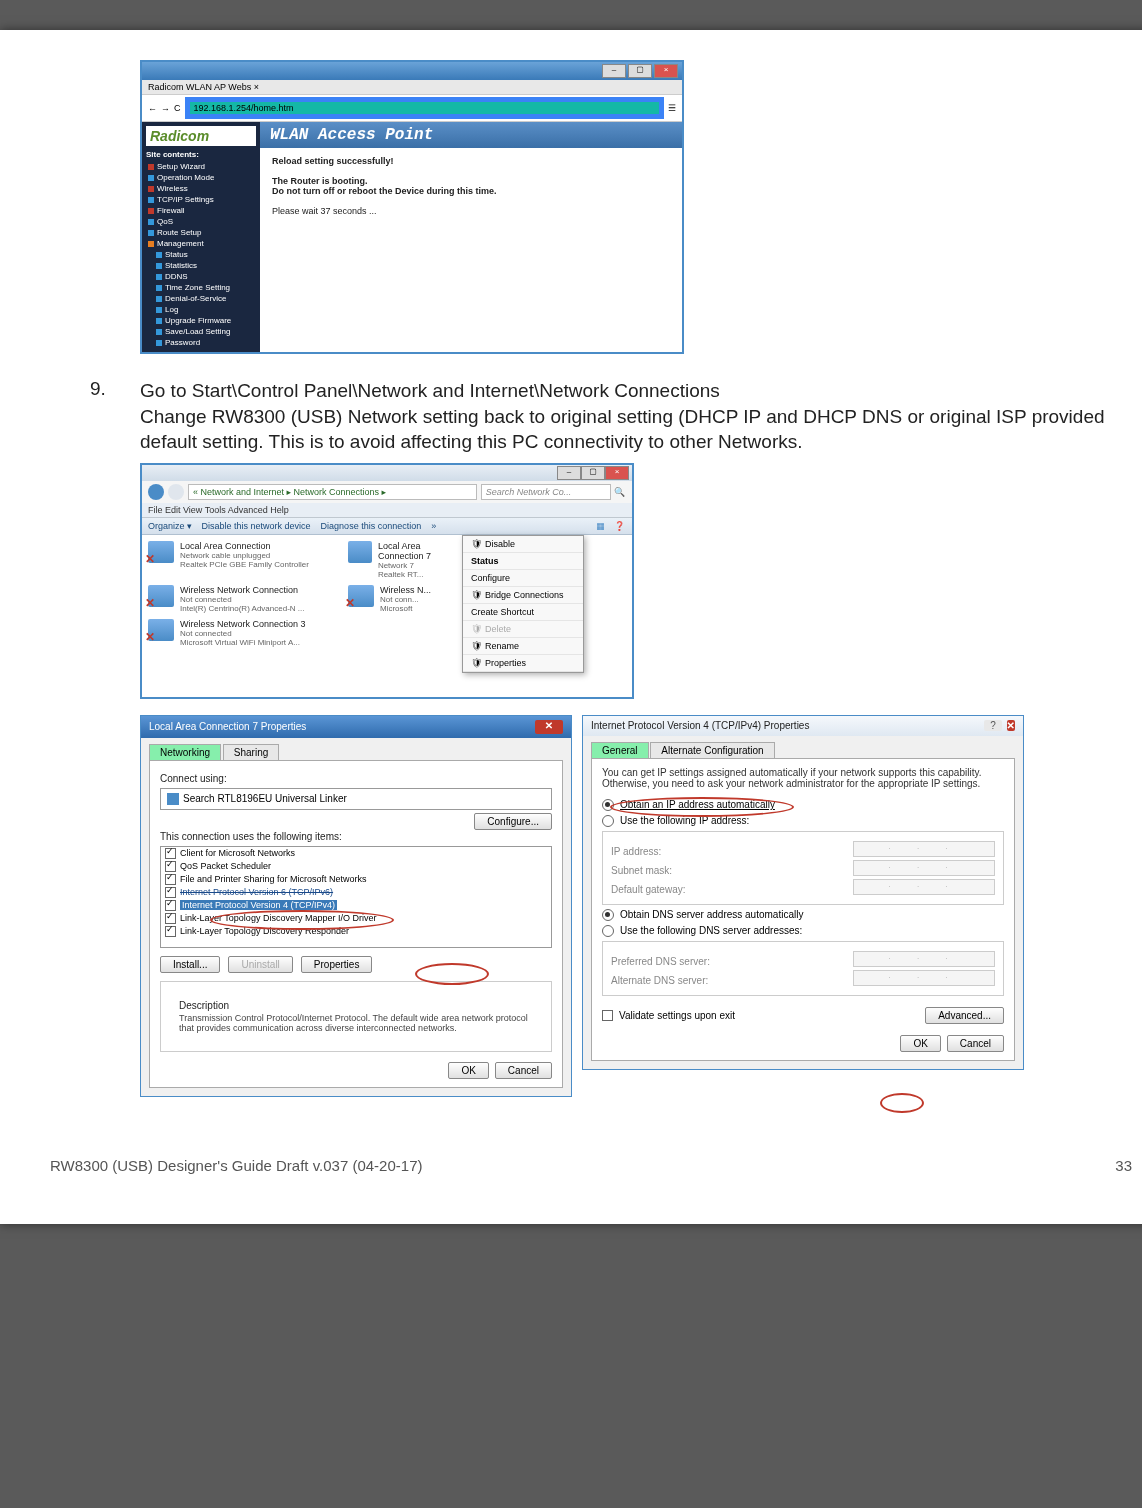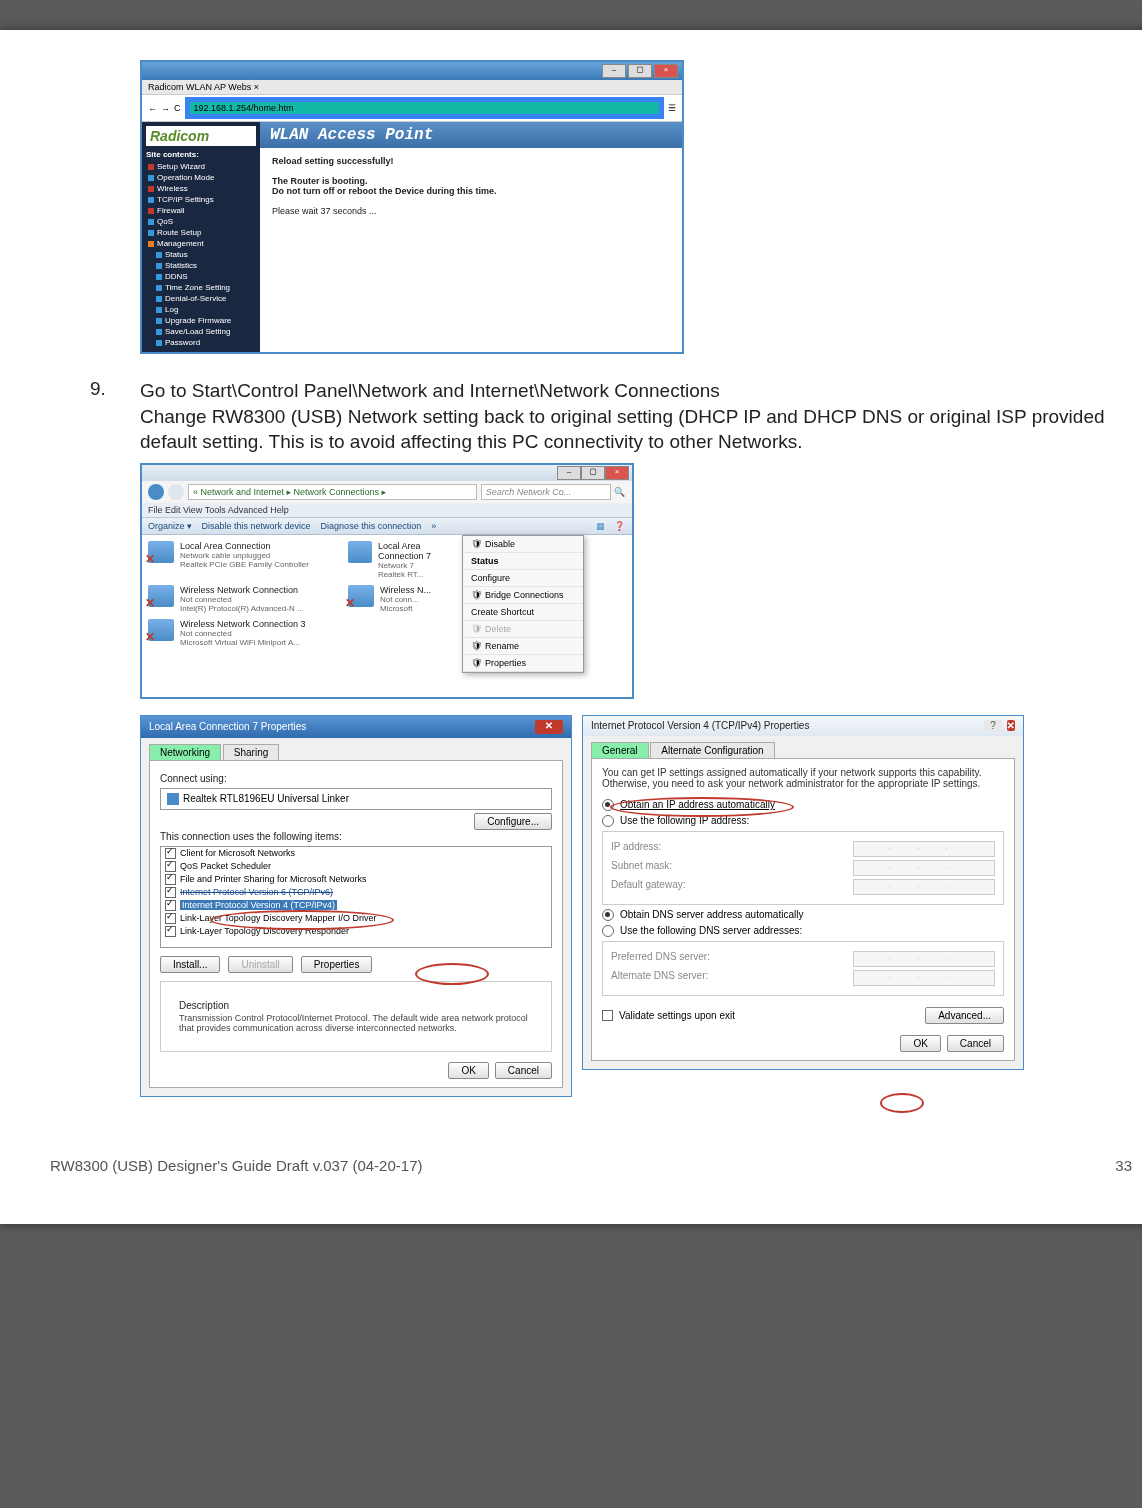--- a/index.html
+++ b/index.html
@@ -362,21 +362,21 @@
     height: 5px;
     background: #333;
     border-radius: 50%;
     position: absolute;
     top: 2px;
     left: 2px;
   }
   .ip-field {
     display: flex;
     justify-content: space-between;
-    align-items: flex-start;
+    align-items: flex-end;
     margin: 3px 0;
     color: #888;
     font-size: 10px;
   }
   .ip-input {
     width: 140px;
     border: 1px solid #ccc;
     background: #f5f5f5;
     height: 14px;
     text-align: center;
@@ -565,21 +565,21 @@
         </div>
       </div>
       <div class="conn-row">
         <div class="conn-item">
           <div class="conn-icon">
               <span class="conn-x">✕</span>
             </div>
           <div class="conn-text">
             <div class="t1">Wireless Network Connection</div>
             <div class="t2">Not connected</div>
-            <div class="t2">Intel(R) Protocol(R) Advanced-N ...</div>
+            <div class="t2">Intel(R) Centrino(R) Advanced-N ...</div>
           </div>
         </div>
         <div class="conn-item" style="width:120px">
           <div class="conn-icon">
               <span class="conn-x">✕</span>
             </div>
           <div class="conn-text">
             <div class="t1">Wireless N...</div>
             <div class="t2">Not conn...</div>
             <div class="t2">Microsoft</div>
@@ -635,21 +635,21 @@
         <span class="dlg-close">✕</span>
       </div>
       <div class="dlg-tabs">
         <span class="dlg-tab">Networking</span>
         <span class="dlg-tab inactive">Sharing</span>
       </div>
       <div class="dlg-panel">
         <div class="lbl">Connect using:</div>
         <div class="field-box">
           <span class="net-icon"></span>
-          <span>Realtek RTL8196EU Universal Linker</span>
+          <span>Search RTL8196EU Universal Linker</span>
         </div>
         <div style="text-align:right;margin-top:6px">
           <span class="btn">Configure...</span>
         </div>
         <div class="lbl">This connection uses the following items:</div>
         <div class="listbox">
           <div class="li">
               <span class="chk on"></span>
               <span>Client for Microsoft Networks</span>
             </div>

